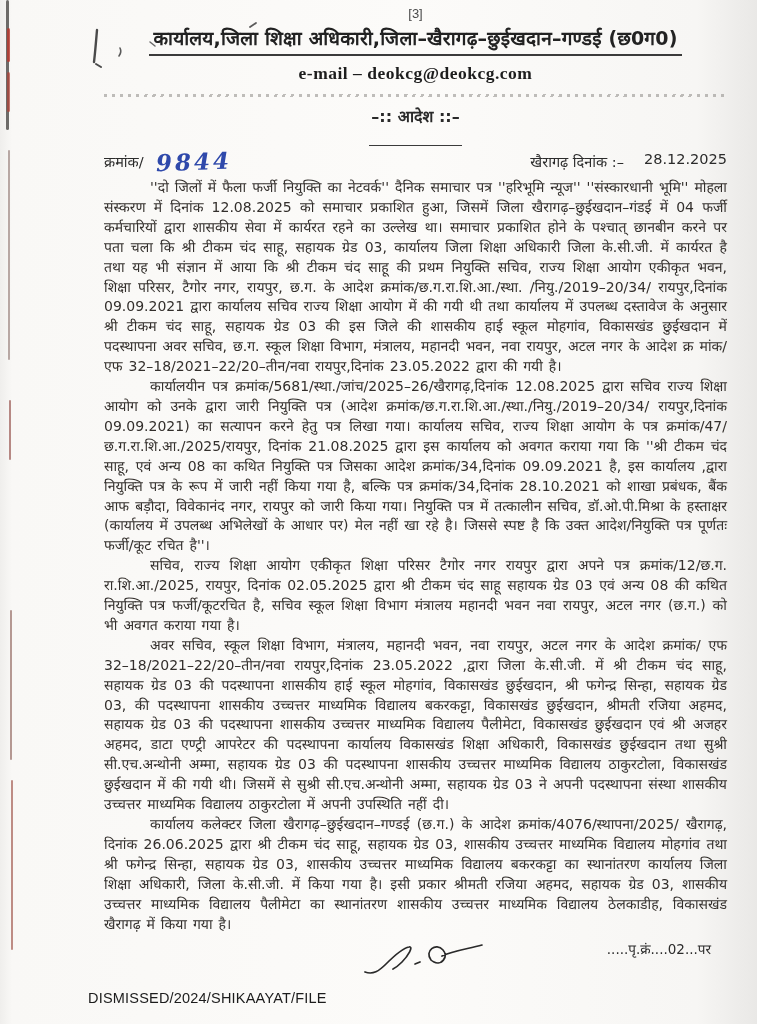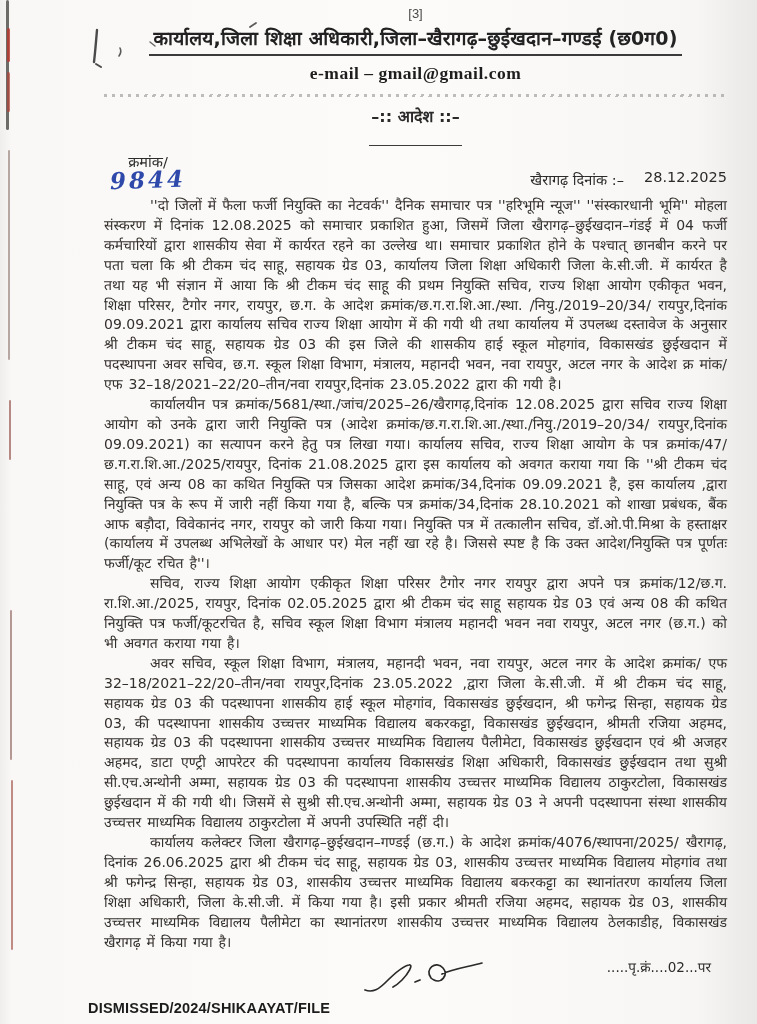--- a/index.html
+++ b/index.html
@@ -23,38 +23,38 @@
   .hashline{
     height:3px;margin-top:10px;opacity:.55;
     background:repeating-linear-gradient(100deg,#8d8a86 0,#8d8a86 3px,transparent 3px,transparent 8px);
   }
   .heading-wrap{text-align:center;margin-top:8px;}
   .order-heading{
     display:inline-block;font-size:16px;font-weight:bold;color:#2a2a2a;
     border-bottom:1.5px solid #3b3b3b;padding:0 2px 18px 2px;
   }
   .refline{display:flex;justify-content:space-between;align-items:flex-end;margin-top:5px;font-size:14.5px;color:#2b2b2b;}
-  .ref-left{display:flex;align-items:center;flex-direction:column;}
+  .ref-left{display:flex;align-items:flex-end;gap:6px;}
   .handwritten{
     color:#2f49ab;font-size:23px;line-height:18px;font-style:italic;
     letter-spacing:3px;font-family:"DejaVu Serif",serif;transform:rotate(-2deg);
     padding:0 6px;font-weight:bold;
   }
   .ref-right{display:flex;gap:20px;}
   .body{margin-top:7px;}
   .body p{
     margin:0;text-align:justify;text-indent:46px;
     font-size:14px;line-height:19.9px;color:#332f2c;word-spacing:1.5px;
   }
   .footrow{position:relative;height:46px;margin-top:2px;}
   .sig{position:absolute;left:255px;top:2px;}
   .pageref{position:absolute;right:16px;top:4px;font-size:13.5px;color:#2b2b2b;}
   .fileref{
-    margin-left:-16px;font-family:"Liberation Sans",sans-serif;
-    font-weight:bold;font-size:14.5px;color:#1c1c1c;letter-spacing:.2px;
+    margin-left:-16px;margin-top:8px;font-family:"Liberation Sans",sans-serif;
+    font-weight:normal;font-size:14.5px;color:#1c1c1c;letter-spacing:.2px;
   }
   .penmarks{position:absolute;left:0;top:0;}
 </style>
 </head>
 <body>
 
 <div class="page">
 
   <div class="edge" style="left:6px;top:0;width:3px;height:130px;background:#3f3c3a;opacity:.75;"></div>
   <div class="edge" style="left:7px;top:28px;width:3px;height:34px;background:#b9372c;opacity:.8;"></div>
@@ -73,21 +73,21 @@
   </svg>
 
   <div class="content">
 
     <div class="pagenum">[3]</div>
 
     <div class="title-wrap">
       <span class="title">कार्यालय,जिला शिक्षा अधिकारी,जिला–खैरागढ़–छुईखदान–गण्डई (छ0ग0)</span>
     </div>
 
-    <div class="email">e-mail – gmail@gmail.com</div>
+    <div class="email">e-mail – deokcg@deokcg.com</div>
 
     <div class="hashline"></div>
 
     <div class="heading-wrap">
       <span class="order-heading">–:: आदेश ::–</span>
     </div>
 
     <div class="refline">
       <span class="ref-left">
         <span>क्रमांक/</span>

